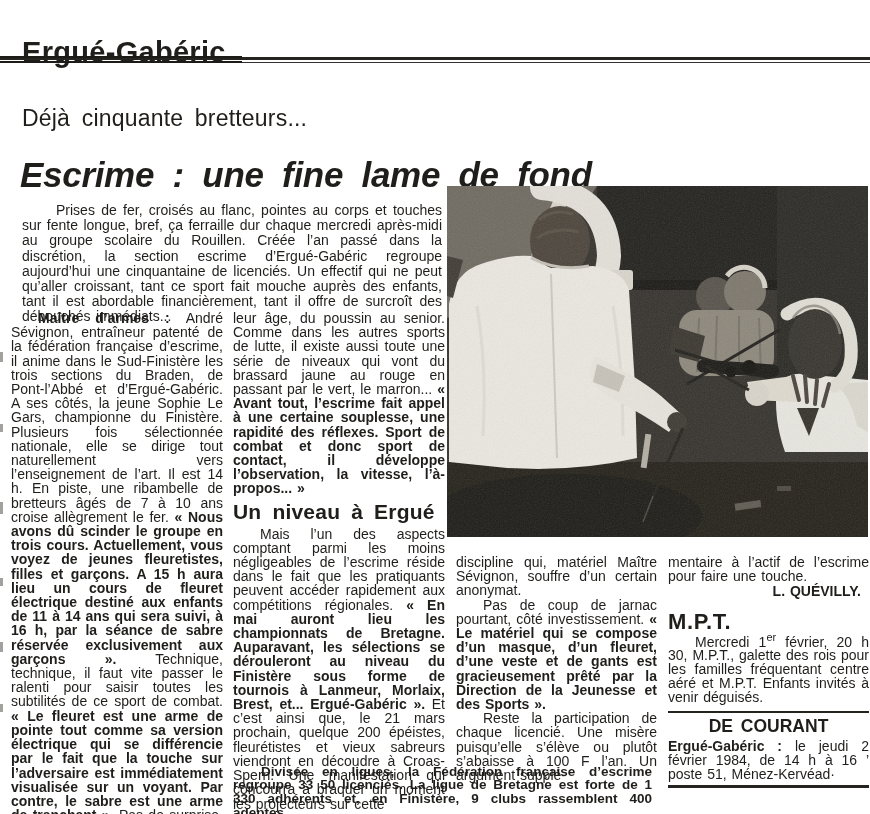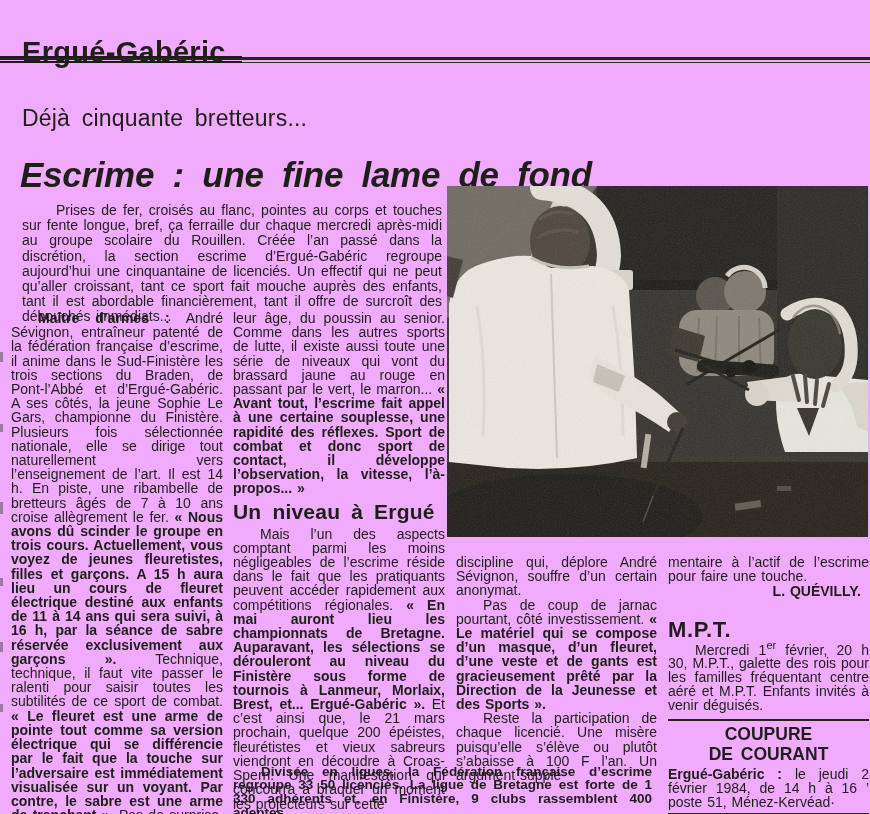--- a/index.html
+++ b/index.html
@@ -1,18 +1,18 @@
 <!DOCTYPE html>
 <html lang="fr"><head>
 <meta charset="utf-8">
 <style>
   html,body{margin:0;padding:0;background:#d8d6d1;}
   .page{
     position:relative;width:870px;height:814px;margin:0 auto;
-    background:#f0abfc;color:#201e1b;overflow:hidden;
+    background:#ffffff;color:#201e1b;overflow:hidden;
     font-family:"Liberation Sans",sans-serif;
   }
   .abs{position:absolute;}
   .section-label{left:22px;top:18px;font-size:29px;font-weight:bold;letter-spacing:.3px;line-height:30px;}
   .top-rule{left:0;top:57px;width:870px;}
   .top-rule .tr1{height:2.5px;background:#26241f;margin-bottom:2px;}
   .top-rule .tr2{height:1.5px;background:#34322c;}
   .top-rule .tr-left{position:absolute;left:0;top:-1px;width:242px;height:3px;border-top:2px solid #1d1b17;border-bottom:2px solid #1d1b17;background:transparent;}
   .kicker{left:22px;top:86px;font-size:23px;font-weight:normal;word-spacing:5px;letter-spacing:.2px;}
   .headline{left:20px;top:120px;font-size:35px;font-weight:bold;font-style:italic;word-spacing:9px;letter-spacing:-.3px;}
@@ -22,21 +22,21 @@
   .col1{left:11px;top:311px;width:212px;}
   .col2{left:233px;top:311px;width:212px;}
   .col3{left:456px;top:555px;width:201px;}
   .col4{left:668px;top:555px;width:201px;}
   .p{margin:0;}
   .indent{text-indent:27px;}
   .b{font-weight:bold;}
   sup{font-size:11px;vertical-align:super;line-height:0;}
   .subhead{margin:4px 0 3px;font-size:21px;font-weight:bold;word-spacing:5px;letter-spacing:.2px;text-align:left;line-height:24px;}
   .signature{margin:1px 8px 0 0;text-align:right;font-weight:bold;font-size:14px;line-height:14.2px;}
-  .mpt-heading{margin:20px 0 0;font-size:22px;font-weight:bold;letter-spacing:.6px;text-align:left;line-height:22px;}
+  .mpt-heading{margin:12px 0 0;font-size:22px;font-weight:bold;letter-spacing:.6px;text-align:left;line-height:22px;}
   .mpt-par{margin:3px 0 0;line-height:13.8px;}
   .rule{height:2.5px;background:#26241f;}
   .rule-top{margin:6px 0 0;}
   .rule-bottom{margin:4px 0 0;}
   .coupure-title{text-align:center;font-weight:bold;font-size:17.5px;line-height:20px;word-spacing:3px;margin:3px 0 0;}
   .coupure-par{margin:4px 0 4px;line-height:13.8px;}
   .footnote{left:233px;top:751px;width:419px;font-weight:bold;font-size:13.5px;line-height:13.8px;text-align:justify;text-indent:28px;word-spacing:1px;}
   .tick{position:absolute;left:0;width:3px;background:#55534e;opacity:.55;}
 </style>
 </head>
@@ -132,33 +132,32 @@
     <p class="p indent"><span class="b">Maître d’armes : </span><span>André Sévignon, entraîneur patenté de la fédération française d’escrime, il anime dans le Sud-Finistère les trois sections du Braden, de Pont-l’Abbé et d’Ergué-Gabéric. A ses côtés, la jeune Sophie Le Gars, championne du Finistère. Plusieurs fois sélectionnée nationale, elle se dirige tout naturellement vers l’enseignement de l’art. Il est 14 h. En piste, une ribambelle de bretteurs âgés de 7 à 10 ans croise allègrement le fer. </span><span class="b">« Nous avons dû scinder le groupe en trois cours. Actuellement, vous voyez de jeunes fleuretistes, filles et garçons. A 15 h aura lieu un cours de fleuret électrique destiné aux enfants de 11 à 14 ans qui sera suivi, à 16 h, par la séance de sabre réservée exclusivement aux garçons ».</span><span> Technique, technique, il faut vite passer le ralenti pour saisir toutes les subtilités de ce sport de combat. </span><span class="b">« Le fleuret est une arme de pointe tout comme sa version électrique qui se différencie par le fait que la touche sur l’adversaire est immédiatement visualisée sur un voyant. Par contre, le sabre est une arme de tranchant ».</span><span> Pas de surprise, maintenant, du côté des degrés. Les tireurs sont classés selon</span></p>
   </div>
 
   <div class="col col2">
     <p class="p"><span>leur âge, du poussin au senior. Comme dans les autres sports de lutte, il existe aussi toute une série de niveaux qui vont du brassard jaune au rouge en passant par le vert, le marron... </span><span class="b">« Avant tout, l’escrime fait appel à une certaine souplesse, une rapidité des réflexes. Sport de combat et donc sport de contact, il développe l’observation, la vitesse, l’à-propos... »</span></p>
     <h4 class="subhead">Un niveau à Ergué</h4>
     <p class="p indent"><span>Mais l’un des aspects comptant parmi les moins négligeables de l’escrime réside dans le fait que les pratiquants peuvent accéder rapidement aux compétitions régionales. </span><span class="b">« En mai auront lieu les championnats de Bretagne. Auparavant, les sélections se dérouleront au niveau du Finistère sous forme de tournois à Lanmeur, Morlaix, Brest, et... Ergué-Gabéric ».</span><span> Et c’est ainsi que, le 21 mars prochain, quelque 200 épéistes, fleurétistes et vieux sabreurs viendront en découdre à Croas-Spern. Une manifestation qui concourra à braquer un moment les projecteurs sur cette</span></p>
   </div>
 
   <div class="col col3">
-    <p class="p">discipline qui, déplore André Sévignon, souffre d’un certain anonymat.</p>
+    <p class="p">discipline qui, matériel Maître Sévignon, souffre d’un certain anonymat.</p>
     <p class="p indent"><span>Pas de coup de jarnac pourtant, côté investissement. </span><span class="b">« Le matériel qui se compose d’un masque, d’un fleuret, d’une veste et de gants est gracieusement prêté par la Direction de la Jeunesse et des Sports ».</span></p>
     <p class="p indent">Reste la participation de chaque licencié. Une misère puisqu’elle s’élève ou plutôt s’abaisse à 100 F l’an. Un argument supplé-</p>
   </div>
 
   <div class="col col4">
     <p class="p">mentaire à l’actif de l’escrime pour faire une touche.</p>
     <p class="p signature">L. QUÉVILLY.</p>
     <h4 class="mpt-heading">M.P.T.</h4>
     <p class="p indent mpt-par"><span>Mercredi 1</span><sup>er</sup><span> février,  20 h 30, M.P.T., galette des rois pour les familles fréquentant centre aéré et M.P.T. Enfants invités à venir déguisés.</span></p>
     <div class="rule rule-top"></div>
     <div class="coupure-title">
-      <div>COUPURE</div>
       <div>DE COURANT</div>
     </div>
     <p class="p coupure-par"><span class="b">Ergué-Gabéric : </span><span>le jeudi 2 février 1984, de 14 h à 16 ’ poste 51, Ménez-Kervéad·</span></p>
     <div class="rule rule-bottom"></div>
   </div>
 
   <p class="abs footnote">Divisée en ligues, la Fédération française d’escrime regroupe 33 50 licenciés. La ligue de Bretagne est forte de 1 330 adhérents et, en Finistère, 9 clubs rassemblent 400 adeptes.</p>
 
   <i class="tick" style="top:352px;height:10px;"></i>
   <i class="tick" style="top:424px;height:8px;"></i>

